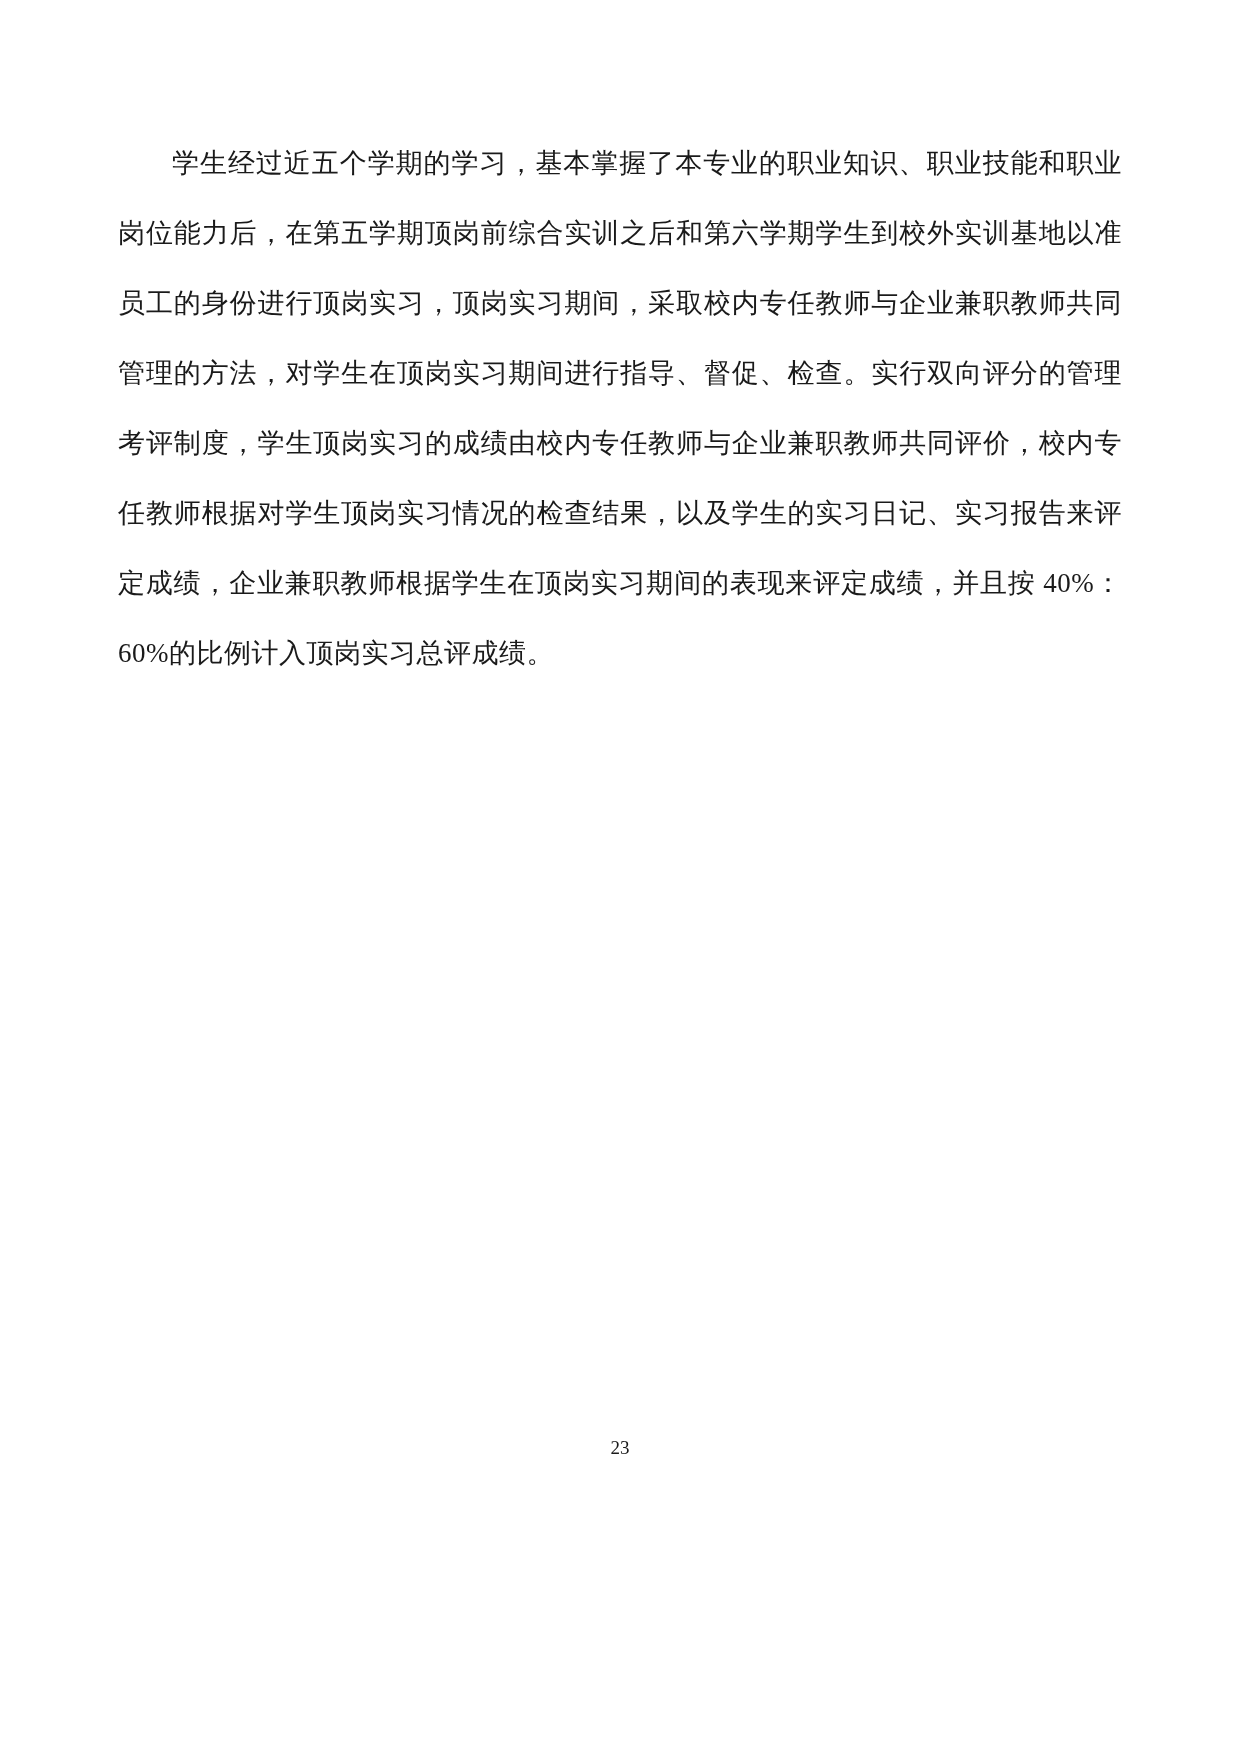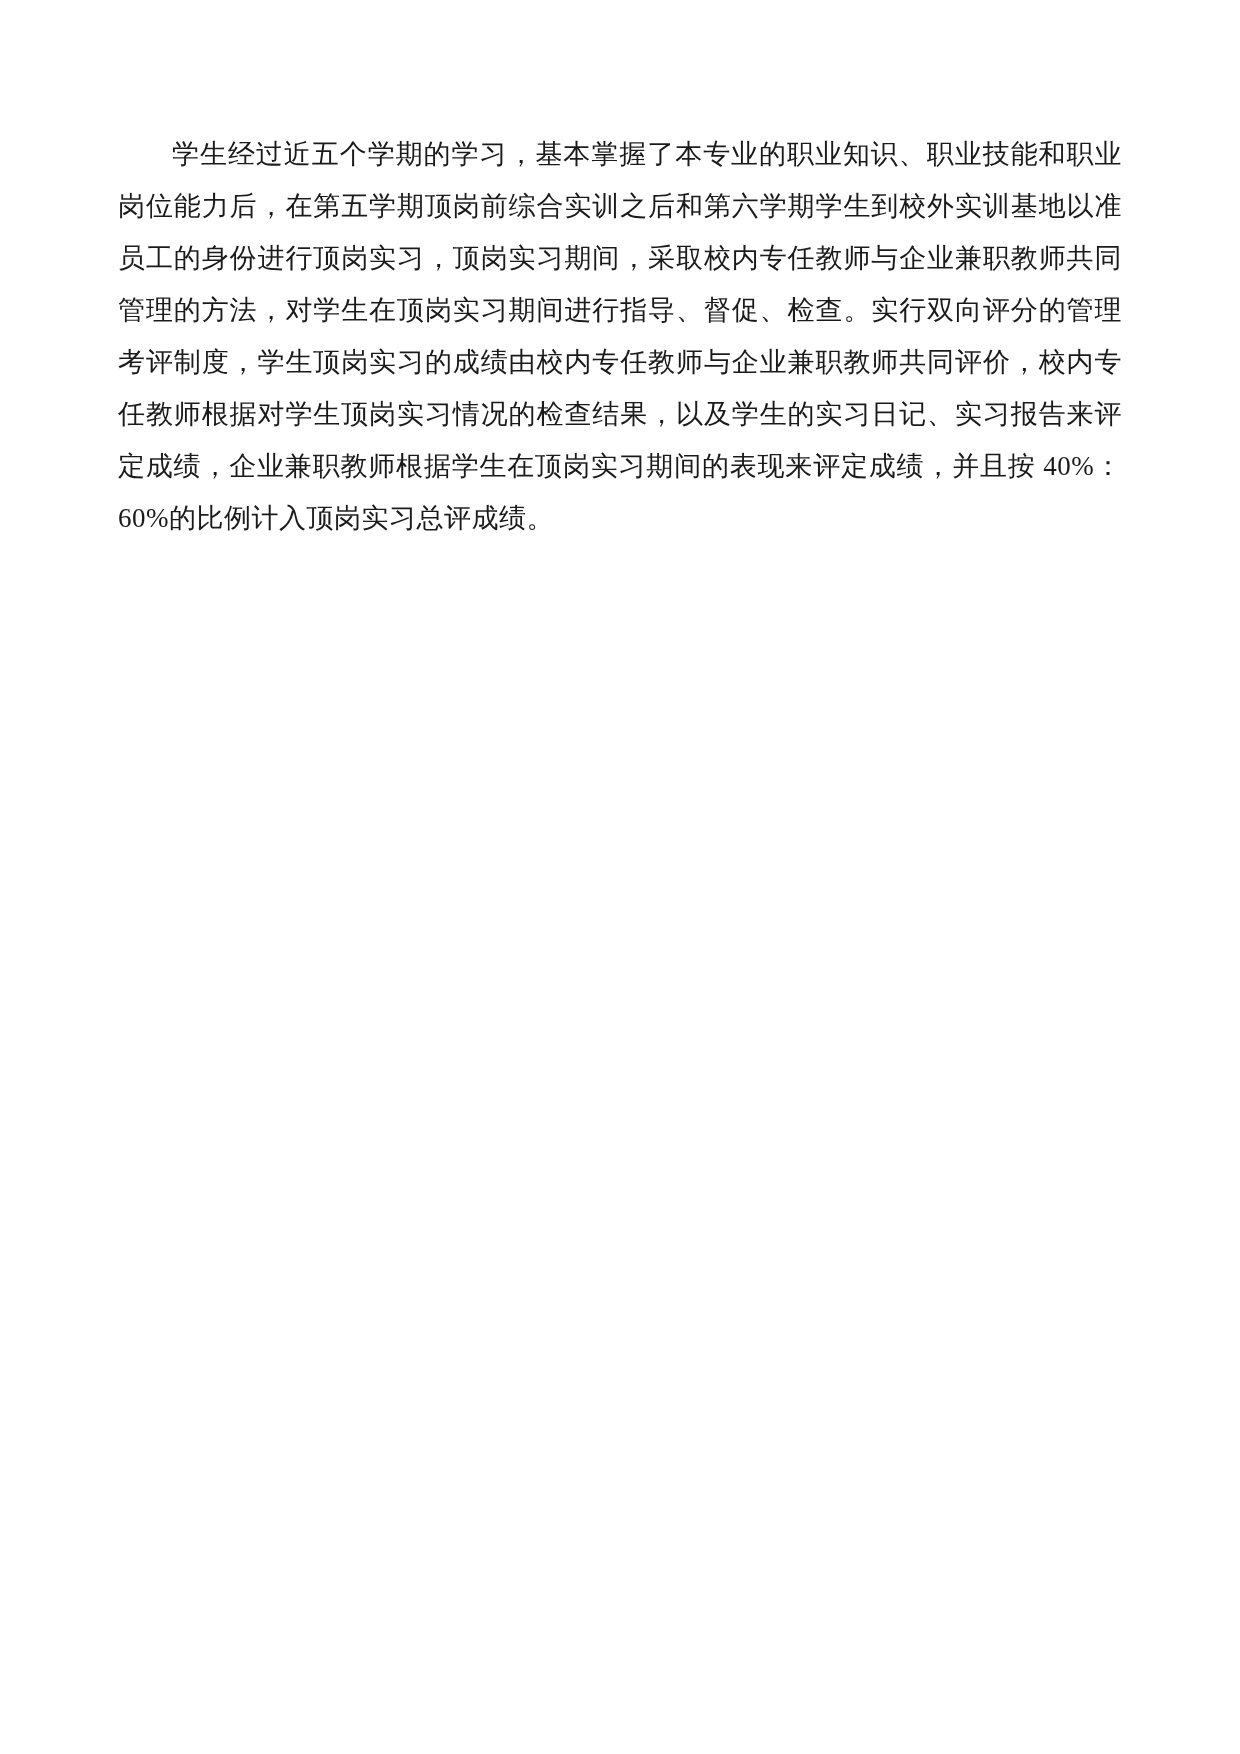--- a/index.html
+++ b/index.html
@@ -18,21 +18,21 @@
   }
   .content {
     position: absolute;
     left: 118px;
     top: 128px;
     width: 1004px;
   }
   .body-paragraph {
     font-family: "Liberation Serif", "DejaVu Serif", serif;
     font-size: 27px;
-    line-height: 52px;
+    line-height: 70px;
     color: #1a1a1a;
     text-align: justify;
     text-justify: inter-ideograph;
     text-indent: 2em;
     margin: 0;
     letter-spacing: 0.5px;
     white-space: pre-wrap;
   }
   .page-number {
     position: absolute;
@@ -45,13 +45,14 @@
     color: #1a1a1a;
   }
 </style>
 </head>
 <body>
 
 <div class="page">
   <div class="content">
     <p class="body-paragraph">学生经过近五个学期的学习，基本掌握了本专业的职业知识、职业技能和职业岗位能力后，在第五学期顶岗前综合实训之后和第六学期学生到校外实训基地以准员工的身份进行顶岗实习，顶岗实习期间，采取校内专任教师与企业兼职教师共同管理的方法，对学生在顶岗实习期间进行指导、督促、检查。实行双向评分的管理考评制度，学生顶岗实习的成绩由校内专任教师与企业兼职教师共同评价，校内专任教师根据对学生顶岗实习情况的检查结果，以及学生的实习日记、实习报告来评定成绩，企业兼职教师根据学生在顶岗实习期间的表现来评定成绩，并且按 40%：60%的比例计入顶岗实习总评成绩。</p>
   </div>
+  <div class="page-number">23</div>
 </div>
 
 </body></html>

